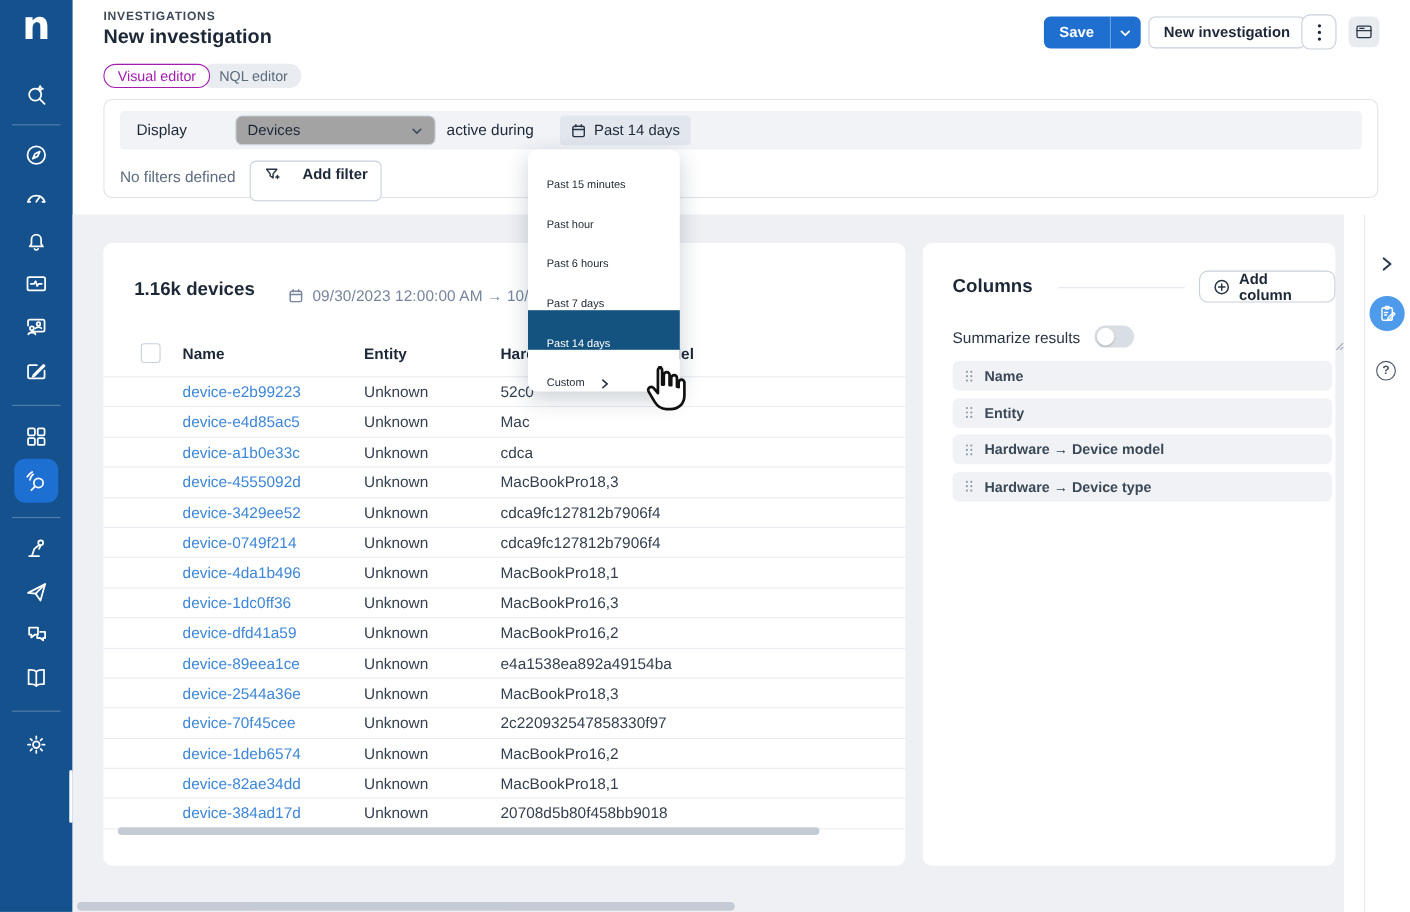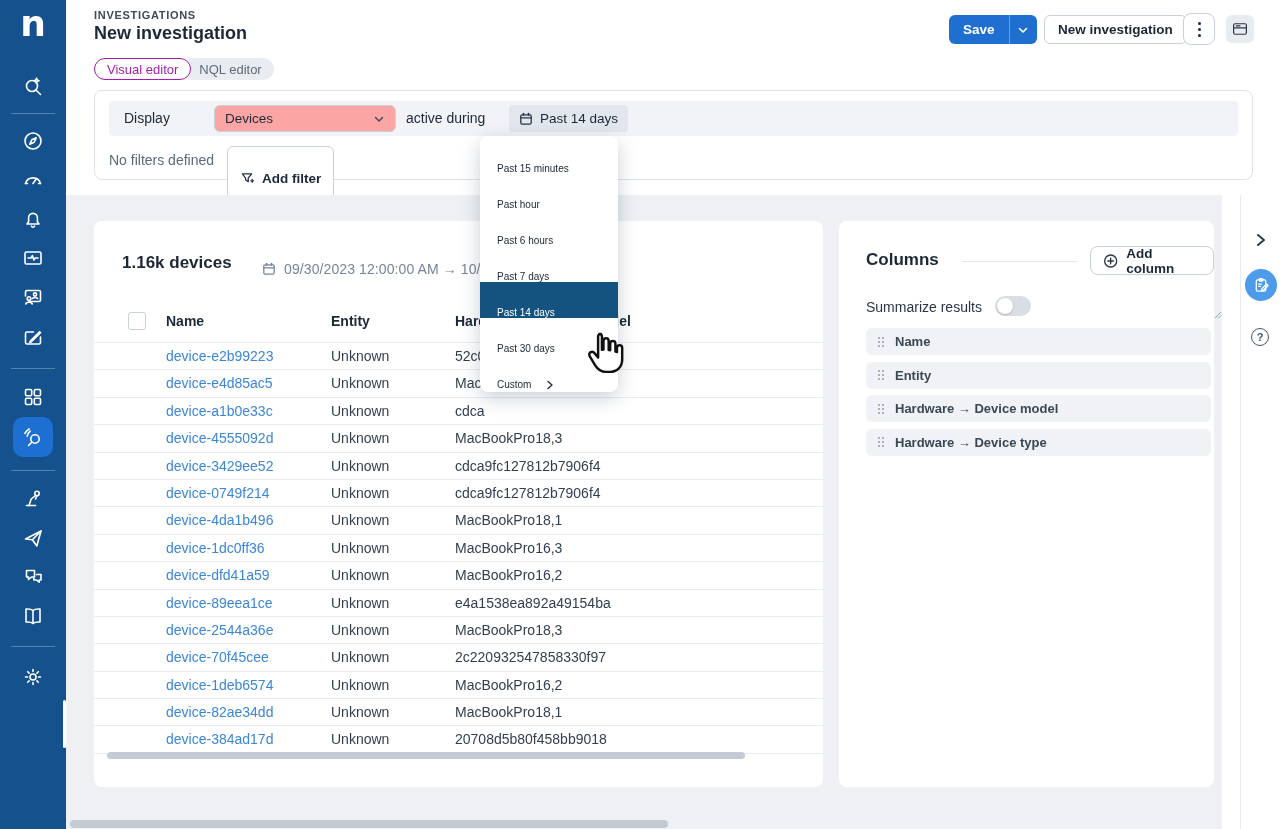--- a/index.html
+++ b/index.html
@@ -37,29 +37,29 @@
   
   .tab-group{left:94px;top:58px;display:flex;align-items:center}
   .tab{height:22px;display:flex;align-items:center;padding:0 12px;font-size:13px;border-radius:12px;box-sizing:border-box}
   .tab.active{background:#fff;border:1px solid #a21caf;color:#a21caf;z-index:2}
   .tab.inactive{background:#e9ecf1;color:#5d6b7a;margin-left:-8px;padding-left:16px;z-index:1}
 
   
   .filter-card{left:94px;top:90px;width:1159px;height:90px;background:#fff;border:1px solid #dfe3e9;border-radius:8px;box-sizing:border-box}
   .display-row{position:absolute;left:14px;top:10px;right:14px;height:35px;background:#f1f3f7;border-radius:4px}
   .display-label{position:absolute;left:15px;top:9px}
-  .display-select{position:absolute;left:105px;top:4px;width:182px;height:27px;background:#fca5a5;border:1px solid #c8d0d9;
+  .display-select{position:absolute;left:105px;top:4px;width:182px;height:27px;background:#a3a3a3;border:1px solid #c8d0d9;
                   border-radius:6px;display:flex;align-items:center;justify-content:space-between;padding:0 10px;
                   font-size:13.5px;box-sizing:border-box}
   .active-during{position:absolute;left:297px;top:9px}
   .time-trigger{position:absolute;left:400px;top:4px;height:27px;background:#e2e7ee;border-radius:4px;
                 display:flex;align-items:center;gap:7px;padding:0 10px;font-size:13.5px}
   .no-filters{position:absolute;left:14px;top:61px;color:#5b6b7d}
-  .add-filter{position:absolute;left:132px;top:55px;height:27px;display:flex;align-items:center;gap:7px;
-              border:1px solid #c8d0d9;border-radius:6px;padding:18px 12px;font-weight:bold;font-size:13.5px;background:#fff}
+  .add-filter{position:absolute;left:132px;top:55px;height:27px;display:flex;gap:20px;
+              border:1px solid #c8d0d9;border-radius:6px;padding:4px 12px;font-weight:bold;font-size:13.5px;background:#fff}
 
   
   .content-bg{left:66px;top:195px;width:1156px;height:634px;background:#eef0f4}
   .right-strip{left:1222px;top:195px;width:60px;height:634px;background:#fff}
   .right-strip::before{content:"";position:absolute;left:18px;top:0;bottom:0;width:1px;background:#e7eaee}
   .panel-chevron{left:1253px;top:232px}
   .assist-circle{left:1245px;top:269px;width:32px;height:32px;border-radius:50%;background:#4d9bea;
                  display:flex;align-items:center;justify-content:center}
   .help-circle{left:1251px;top:328px;width:18px;height:18px;border:1.5px solid #4a5568;border-radius:50%;
                display:flex;align-items:center;justify-content:center;font-size:11px;font-weight:bold;color:#4a5568;box-sizing:border-box}
@@ -506,23 +506,20 @@
 
 
   <div class="menu-item">
       <span>Past 7 days</span>
     </div>
 
   <div class="menu-item selected">
       <span>Past 14 days</span>
     </div>
 
-  <div class="menu-item">
-      <span>Past 30 days</span>
-    </div>
 
   <div class="menu-item">
       <span>Custom</span>
       <span class="sub">
         <svg width="10" height="10" viewBox="0 0 10 10">
           <polyline points="3,1.5 7,5 3,8.5" fill="none" stroke="#222c38" stroke-width="1.4" stroke-linecap="round" stroke-linejoin="round"></polyline>
         </svg>
       </span>
     </div>
 </div>

